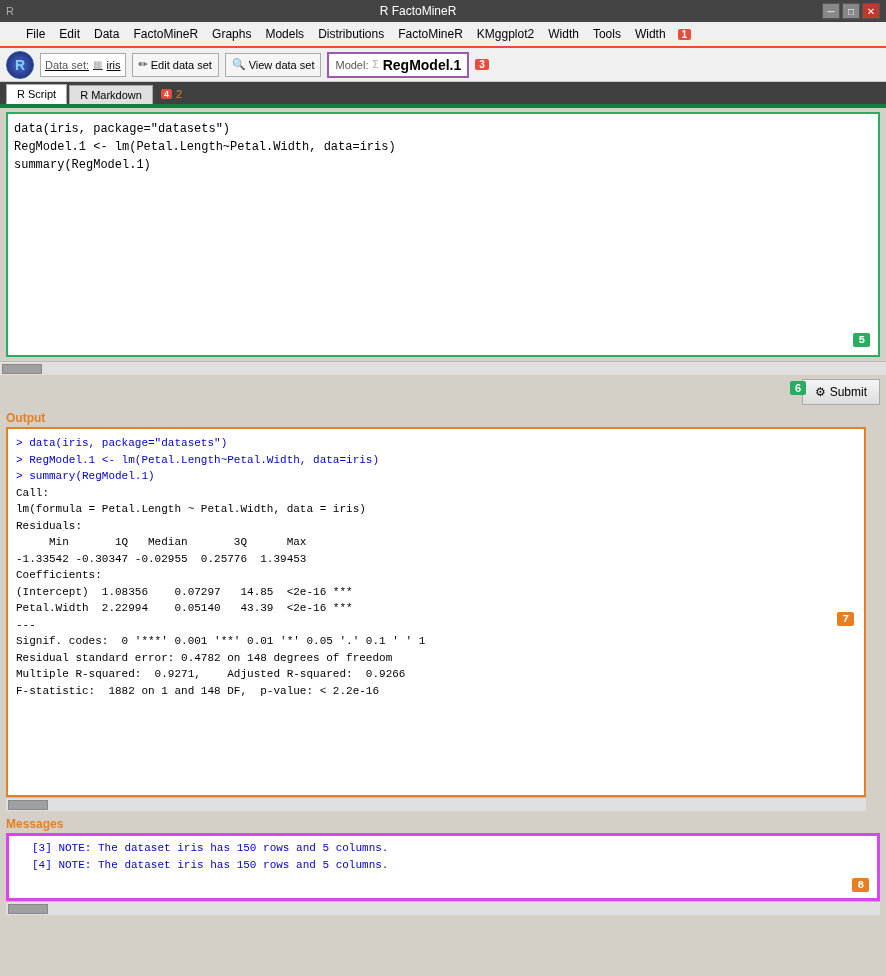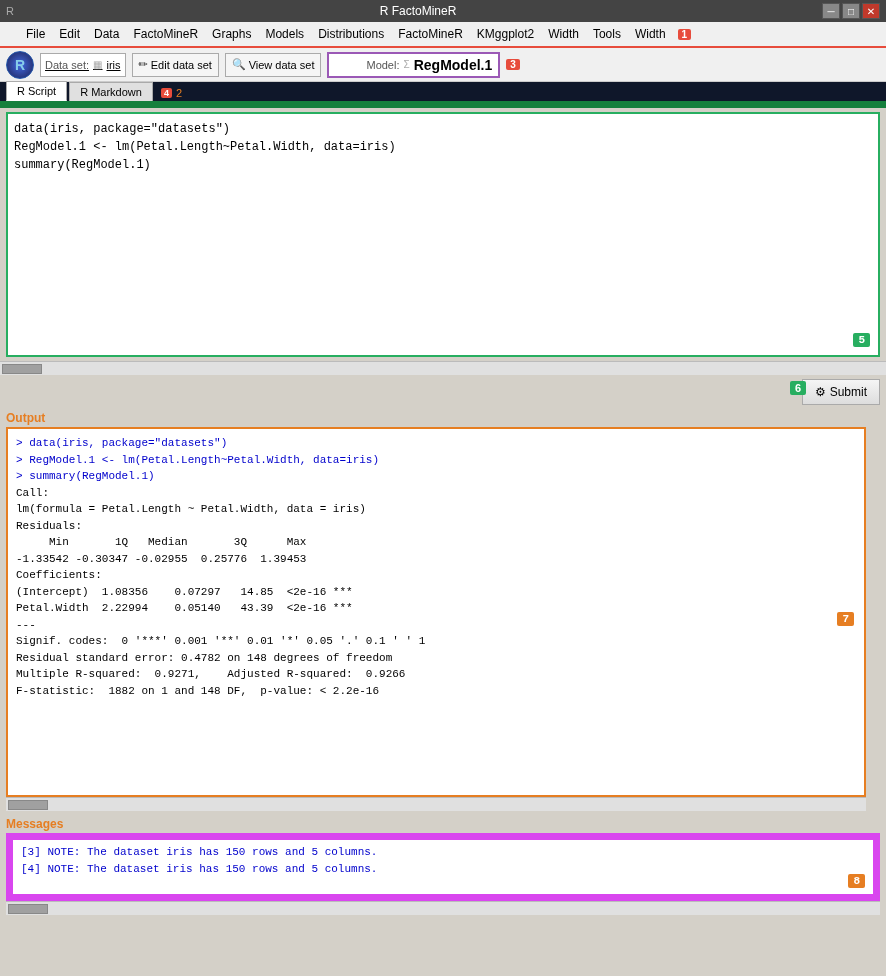--- a/index.html
+++ b/index.html
@@ -103,39 +103,39 @@
     }
     .model-group {
       display: flex;
       align-items: center;
       border: 2px solid #9b59b6;
       background: white;
       padding: 1px 6px;
       height: 26px;
       gap: 4px;
     }
-    .model-label { color: #555; font-size: 11px; margin-left: 31px; }
+    .model-label { color: #555; font-size: 11px; }
     .model-name { font-size: 14px; color: #000; font-weight: bold; }
     .toolbar-badge {
       background: #e74c3c;
       color: white;
       font-size: 10px;
       font-weight: bold;
       padding: 0 4px;
       border-radius: 2px;
     }
 
     
     #tabs {
-      background: #0f172a;
+      background: #404040;
       display: flex;
       align-items: flex-end;
       padding: 2px 6px 0 6px;
       height: 26px;
-      border-bottom: 7px solid #15803d;
+      border-bottom: 4px solid #15803d;
     }
     .tab {
       padding: 3px 10px;
       border: 1px solid #aaa;
       border-bottom: none;
       background: #e0e0e0;
       cursor: pointer;
       font-size: 11px;
       margin-right: 2px;
     }
@@ -238,25 +238,25 @@
       font-weight: bold;
       padding: 1px 5px;
       border-radius: 2px;
     }
 
     
     #messages-section {
       margin: 0 6px 4px 6px;
     }
     #messages-box {
-      border: 7px solid #d946ef;
+      border: 3px solid #d946ef;
       background: white;
       height: 68px;
       overflow: auto;
-      padding: 4px 8px;
+      padding: 4px 23px;
       font-family: 'Courier New', monospace;
       font-size: 11px;
       color: #0000cc;
       position: relative;
     }
     .msg-num-badge {
       position: absolute;
       right: 8px;
       bottom: 6px;
       background: #e67e22;

